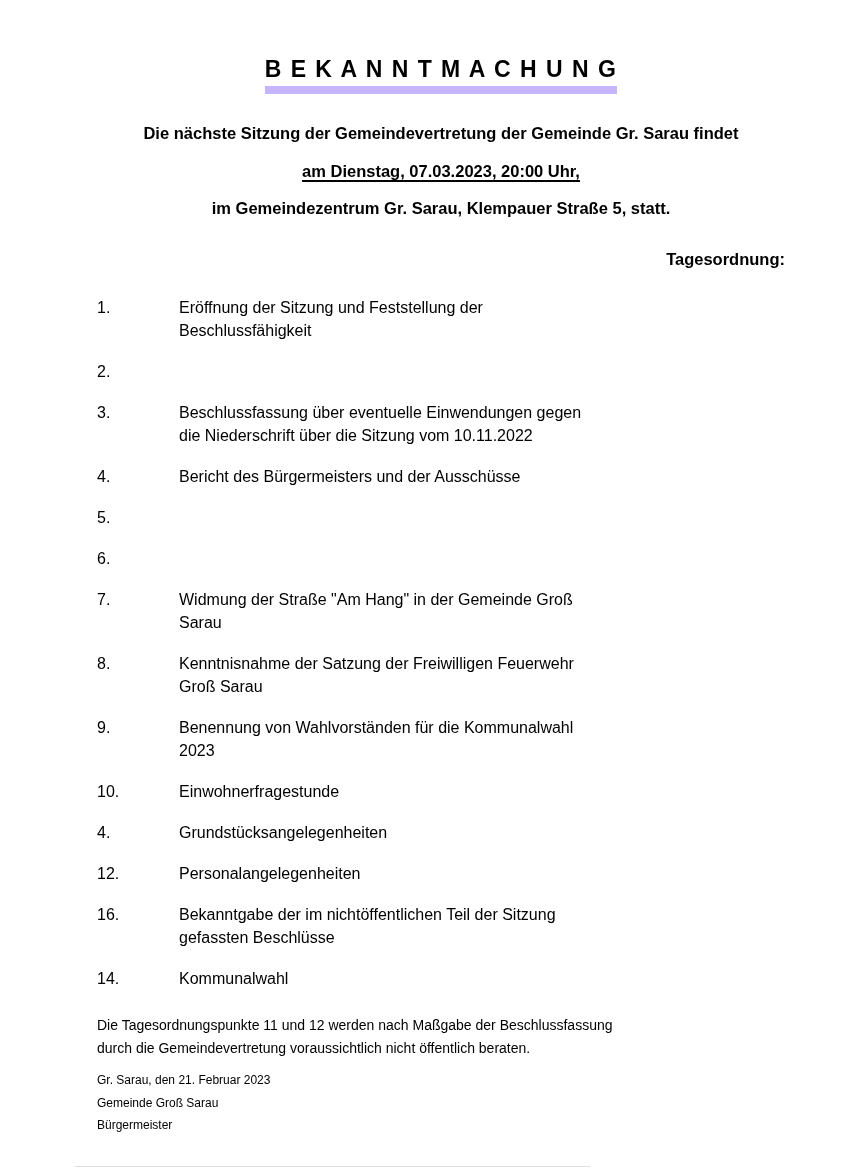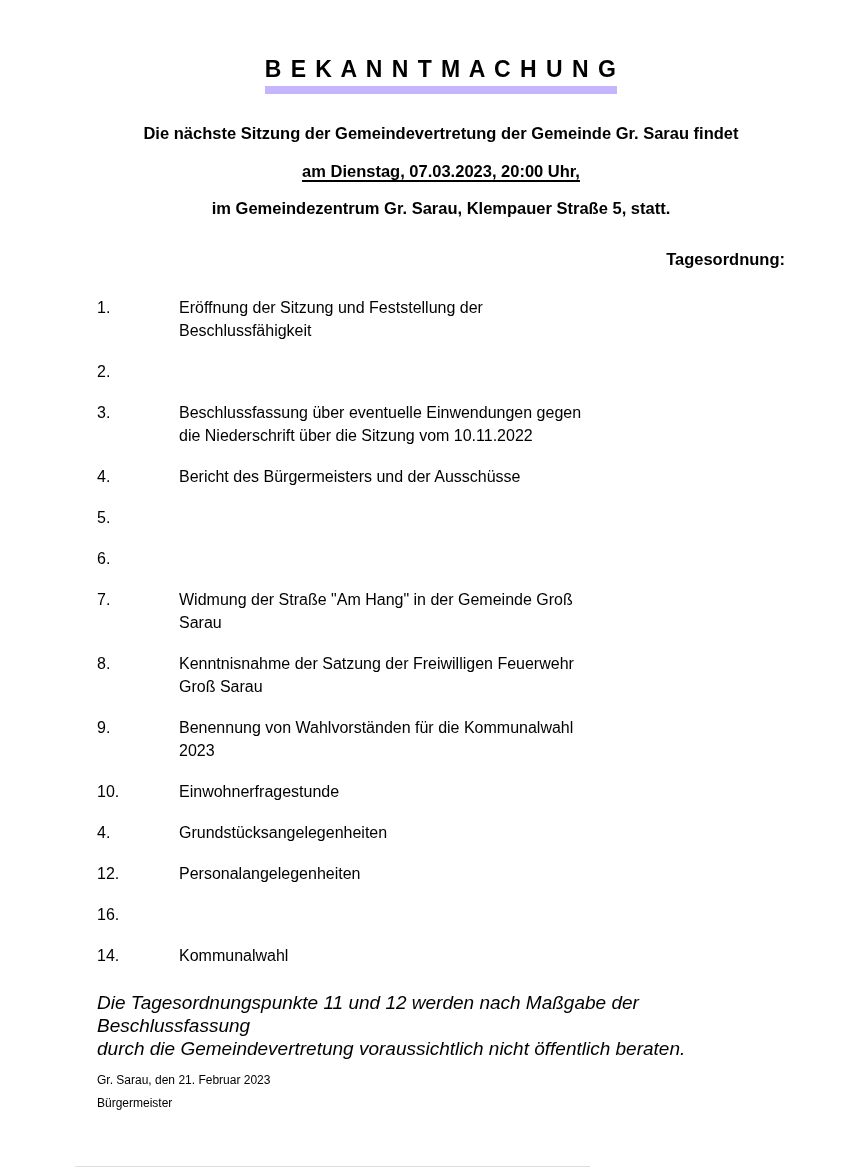--- a/index.html
+++ b/index.html
@@ -65,24 +65,23 @@
   }
   .agenda-num {
     flex: none;
     width: 82px;
   }
   .agenda-txt {
     white-space: pre-line;
   }
   .note {
     margin-top: 24px;
-    font-size: 19px;
+    font-size: 14px;
     line-height: 23px;
     white-space: pre-line;
-    font-style: italic;
   }
   .closing {
     margin-top: 9px;
     font-size: 12px;
     line-height: 22.5px;
   }
   .bottom-divider {
     position: absolute;
     left: 75px;
     top: 1166px;
@@ -166,31 +165,34 @@
       <span class="agenda-txt">Grundstücksangelegenheiten</span>
     </div>
 
     <div class="agenda-row">
       <span class="agenda-num">12.</span>
       <span class="agenda-txt">Personalangelegenheiten</span>
     </div>
 
     <div class="agenda-row">
       <span class="agenda-num">16.</span>
+      <span class="agenda-txt">Bekanntgabe der im nichtöffentlichen Teil der Sitzung
+gefassten Beschlüsse</span>
     </div>
 
     <div class="agenda-row">
       <span class="agenda-num">14.</span>
       <span class="agenda-txt">Kommunalwahl</span>
     </div>
   </div>
 
   <div class="note">Die Tagesordnungspunkte 11 und 12 werden nach Maßgabe der Beschlussfassung
 durch die Gemeindevertretung voraussichtlich nicht öffentlich beraten.</div>
 
   <div class="closing">
     <div>Gr. Sarau, den 21. Februar 2023</div>
+    <div>Gemeinde Groß Sarau</div>
     <div>Bürgermeister</div>
   </div>
 
   <div class="bottom-divider" style="background: rgb(222, 222, 222);"></div>
 
 </div>
 
 </body></html>

